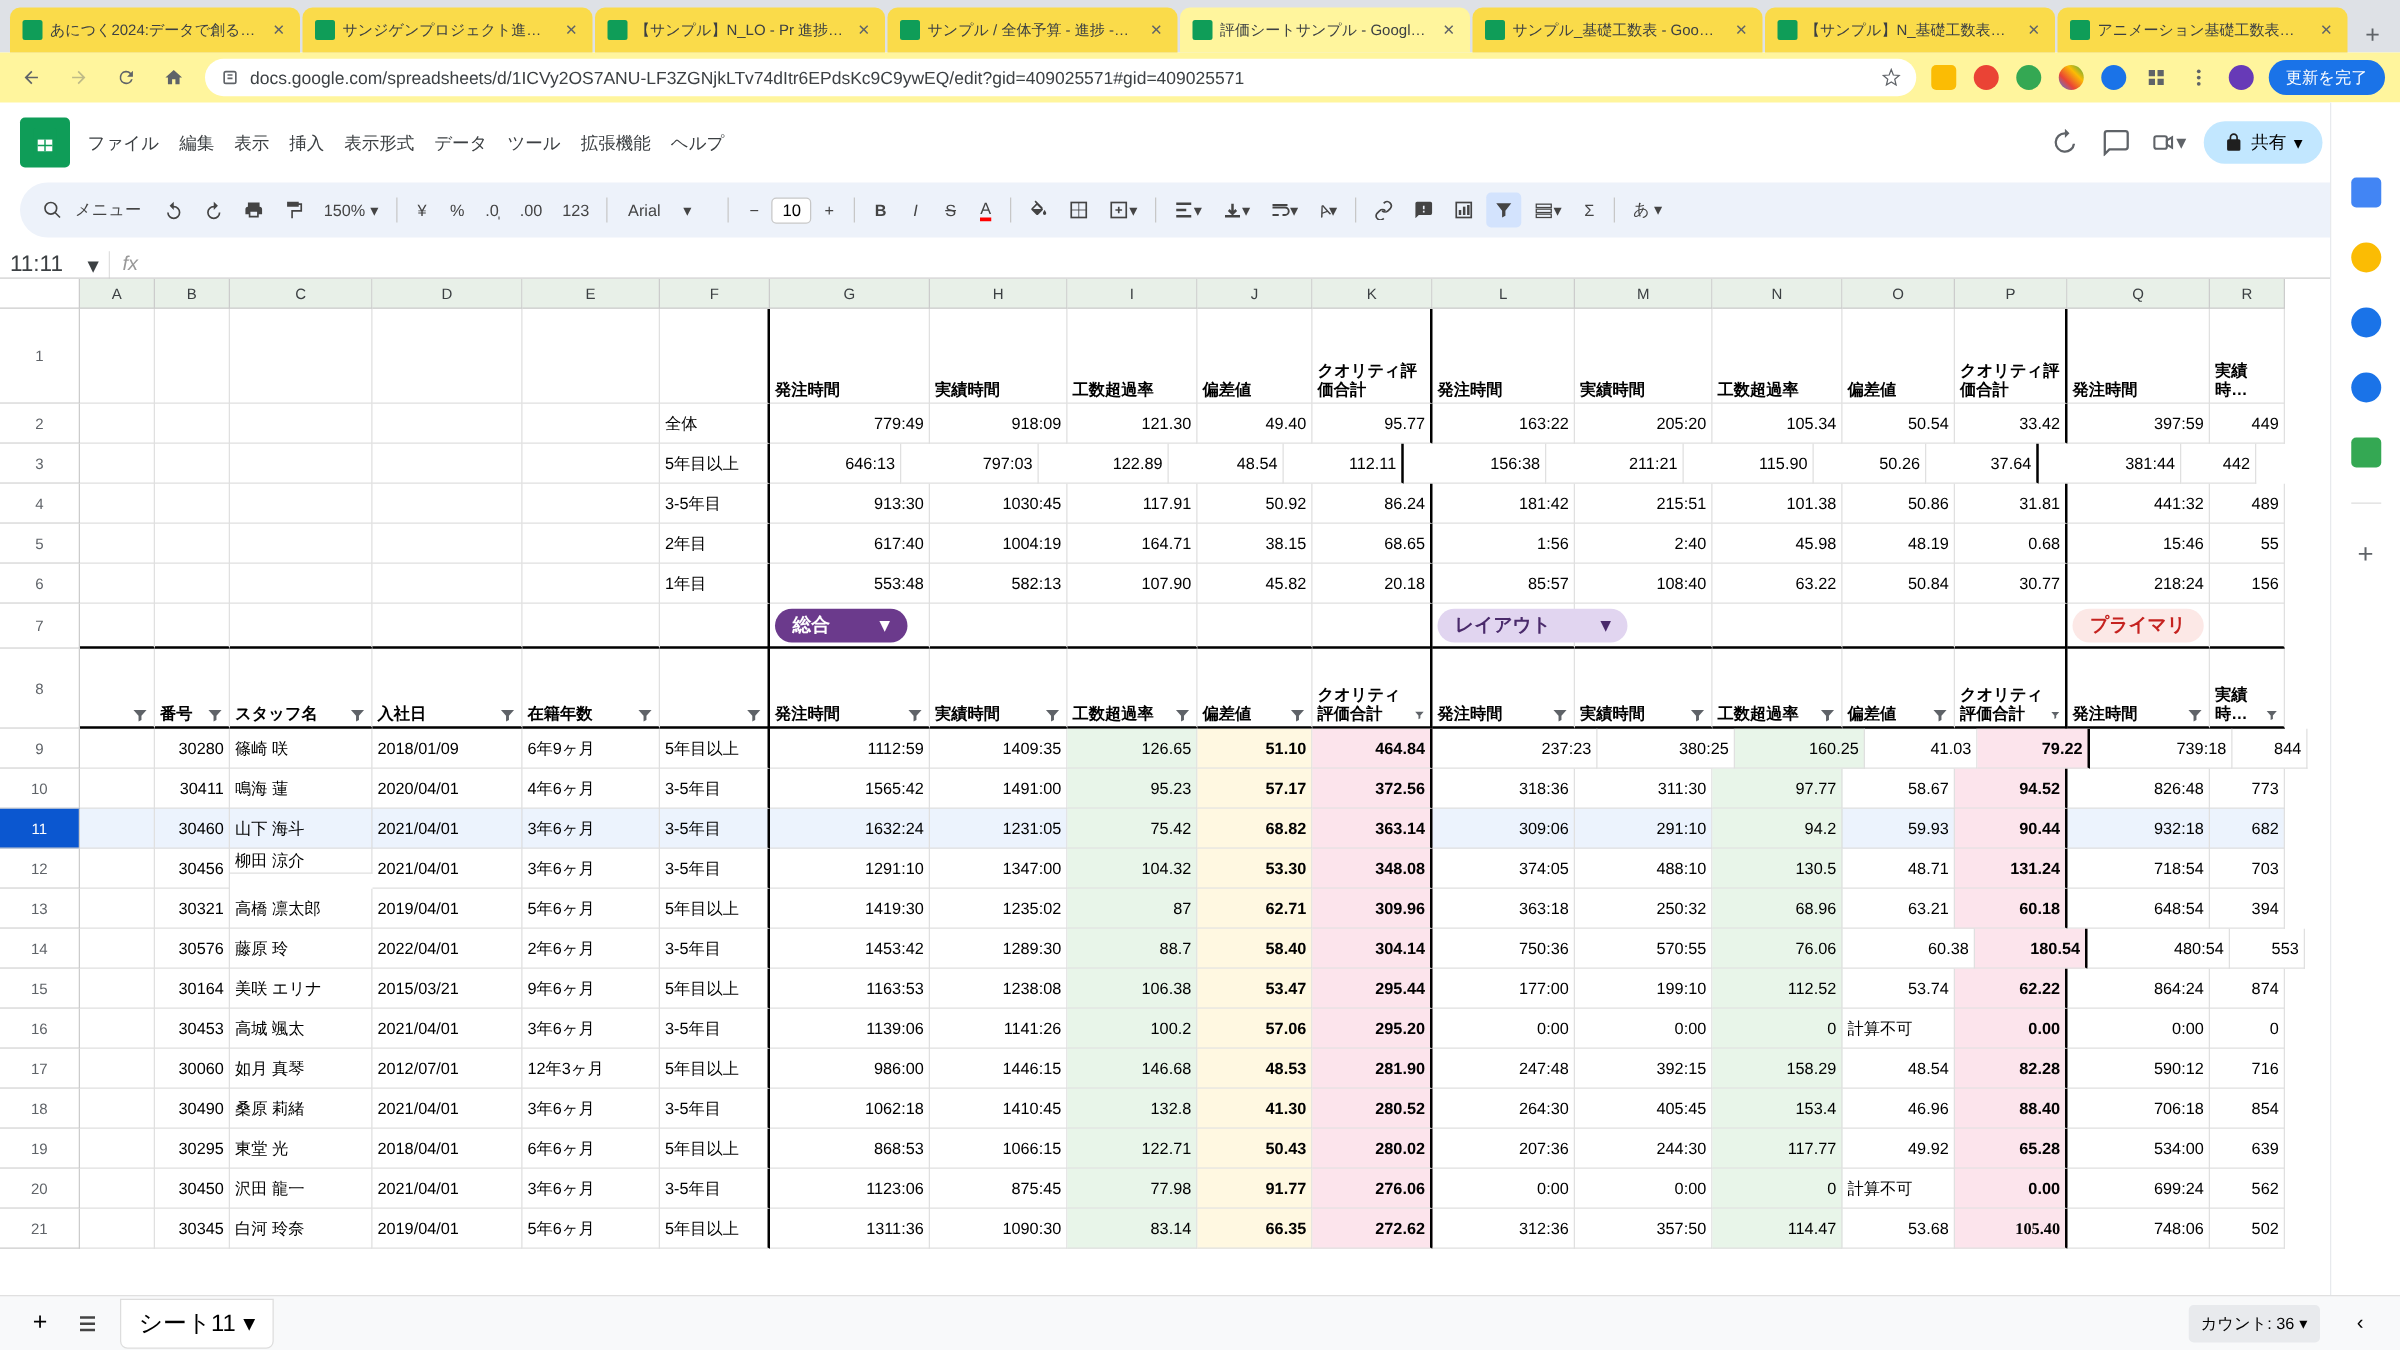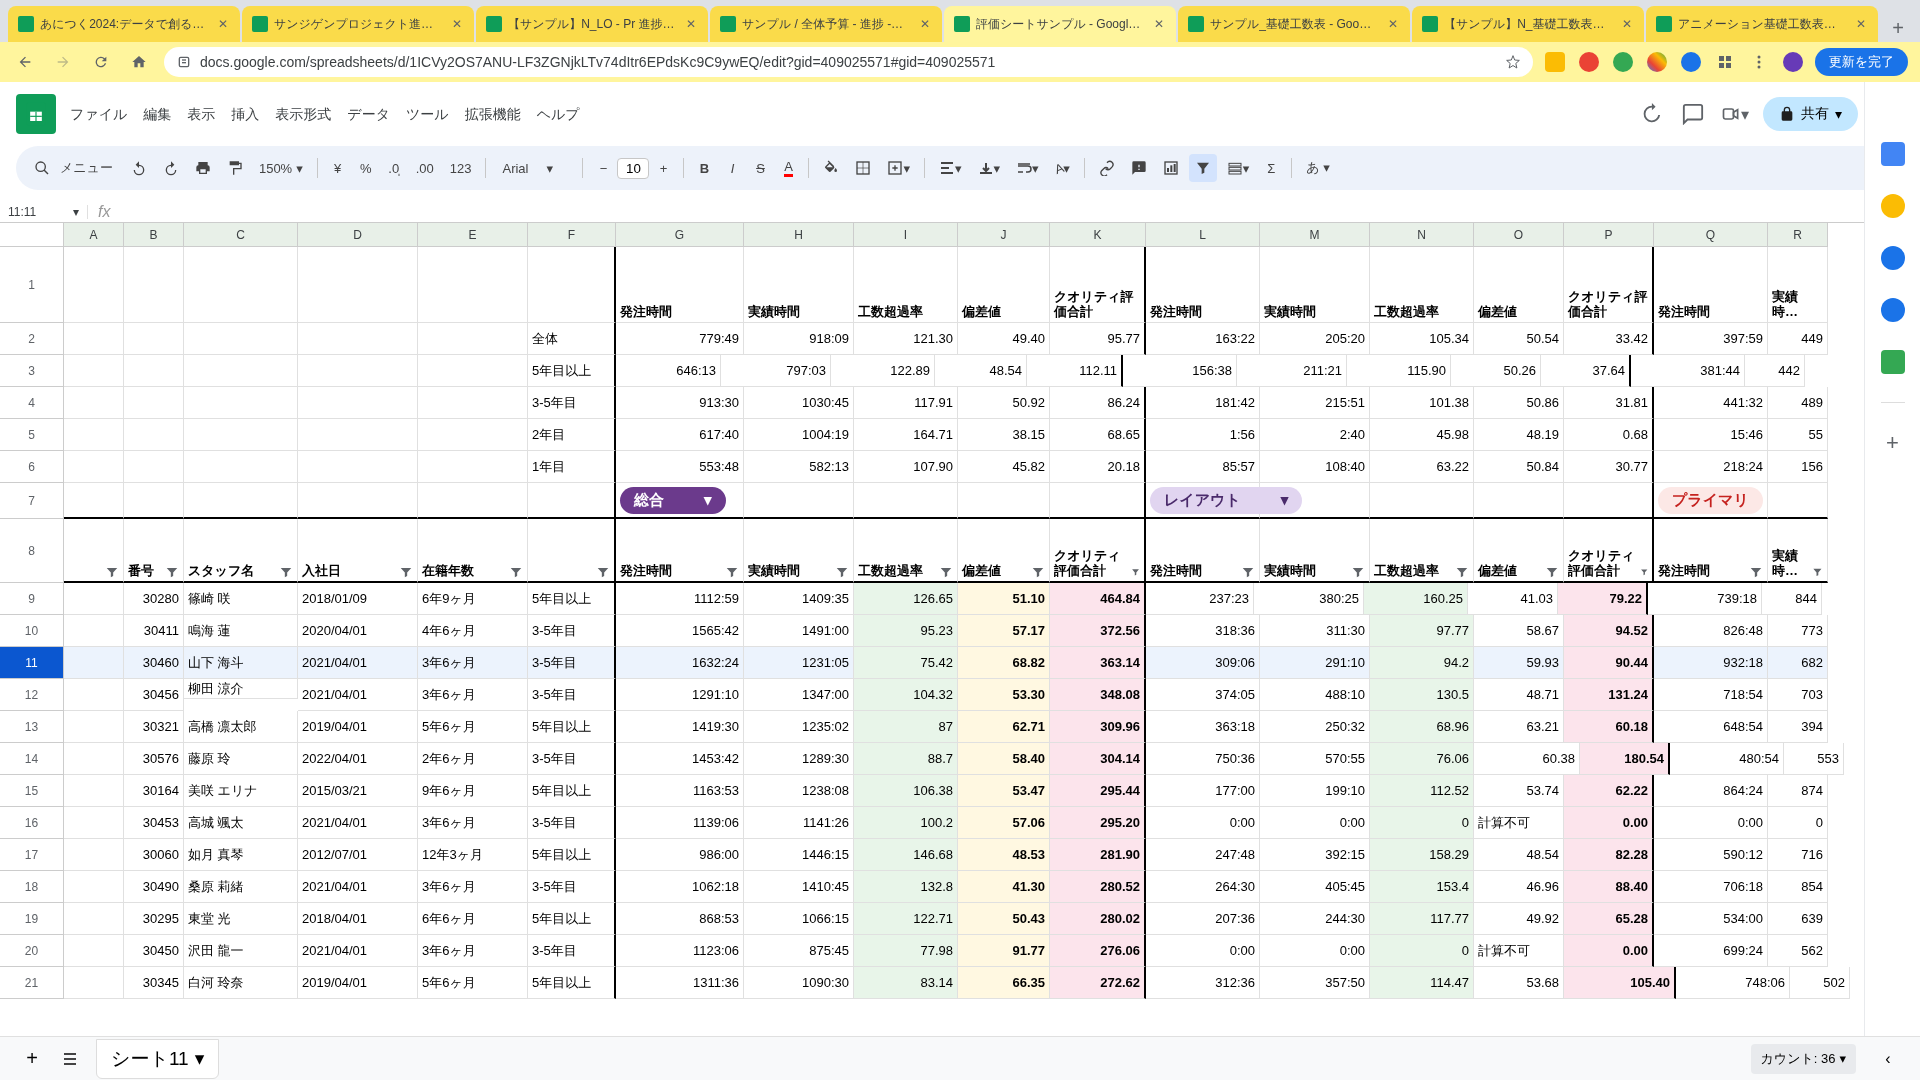--- a/index.html
+++ b/index.html
@@ -38,21 +38,21 @@
 .toolbar { height: 44px; background: #edf2fa; border-radius: 24px; margin: 0 16px 8px; display: flex; align-items: center; padding: 0 12px; gap: 4px; font-size: 13px; color: #444; }
 .tb-btn { padding: 4px 6px; cursor: pointer; display:flex; align-items:center; justify-content:center; min-width: 24px; height: 28px; border-radius:4px; }
 .tb-sep { width: 1px; height: 20px; background: #c7c7c7; margin: 0 4px; }
 .zoom-box { padding: 0 6px; display:flex; align-items:center; gap:4px; }
 .font-select { padding: 0 8px; min-width: 80px; display:flex; align-items:center; gap:18px; }
 .font-size-box { display:flex; align-items:center; gap:2px; }
 .fs-input { width: 32px; border: 1px solid #c7c7c7; text-align: center; padding: 2px; border-radius:4px; }
 
 
 .formula-row { height: 28px; display: flex; align-items: center; border-bottom: 1px solid #e0e0e0; padding-right: 8px; }
-.name-box { width: 88px; border-right: 1px solid #e0e0e0; padding: 0 8px; font-size: 12px; color: #3c4043; display:flex; align-items:center; justify-content:space-between; }
+.name-box { width: 88px; border-right: 1px solid #e0e0e0; padding: 0 8px; font-size: 18px; color: #3c4043; display:flex; align-items:center; justify-content:space-between; }
 .fx-label { padding: 0 10px; color: #999; font-style: italic; }
 
 
 .grid-wrap { position: absolute; top: 222px; left: 0; right: 56px; bottom: 44px; overflow: hidden; border-top: 1px solid #ccc; }
 .col-headers { display: flex; height: 24px; background: #fff; position: sticky; top: 0; }
 .corner { width: 64px; background: #fff; border-right: 1px solid #ccc; border-bottom: 1px solid #ccc; }
 .col-h { border-right: 1px solid #ccc; border-bottom: 1px solid #ccc; background: #e8f0e8; text-align: center; font-size: 12px; color: #3c4043; line-height: 24px; flex-shrink: 0; }
 .grid-body { overflow: auto; height: calc(100% - 24px); }
 .row { display: flex; }
 .row-h { width: 64px; background: #fff; border-right: 1px solid #ccc; border-bottom: 1px solid #ccc; text-align: center; font-size: 12px; color: #5f6368; flex-shrink: 0; display:flex; align-items:center; justify-content:center; }
@@ -653,21 +653,21 @@
         <div class="cell r" style="width: 60px; height: 32px;">30280</div>
         <div class="cell" style="width: 114px; height: 32px;">篠崎 咲</div>
         <div class="cell" style="width: 120px; height: 32px;">2018/01/09</div>
         <div class="cell" style="width: 110px; height: 32px;">6年9ヶ月</div>
         <div class="cell thick-r" style="width: 88px; height: 32px;">5年目以上</div>
         <div class="cell r" style="width: 128px; height: 32px;">1112:59</div>
         <div class="cell r" style="width: 110px; height: 32px;">1409:35</div>
         <div class="cell r" style="width: 104px; height: 32px; background: rgb(232, 245, 233);">126.65</div>
         <div class="cell r b" style="width: 92px; height: 32px; background: rgb(255, 248, 225);">51.10</div>
         <div class="cell thick-r r b" style="width: 96px; height: 32px; background: rgb(252, 228, 236);">464.84</div>
-        <div class="cell r" style="width: 108px; height: 32px;">237:23</div>
+        <div class="cell r" style="width: 132px; height: 32px;">237:23</div>
         <div class="cell r" style="width: 110px; height: 32px;">380:25</div>
         <div class="cell r" style="width: 104px; height: 32px; background: rgb(232, 245, 233);">160.25</div>
         <div class="cell r" style="width: 90px; height: 32px;">41.03</div>
         <div class="cell thick-r r b" style="width: 90px; height: 32px; background: rgb(252, 228, 236);">79.22</div>
         <div class="cell r" style="width: 114px; height: 32px;">739:18</div>
         <div class="cell r" style="width: 60px; height: 32px;">844</div>
       </div>
       <div class="row">
         <div class="row-h" style="height: 32px;">10</div>
         <div class="cell" style="width: 60px; height: 32px;"></div>
@@ -909,21 +909,21 @@
         <div class="cell thick-r" style="width: 88px; height: 32px;">5年目以上</div>
         <div class="cell r" style="width: 128px; height: 32px;">1311:36</div>
         <div class="cell r" style="width: 110px; height: 32px;">1090:30</div>
         <div class="cell r" style="width: 104px; height: 32px; background: rgb(232, 245, 233);">83.14</div>
         <div class="cell r b" style="width: 92px; height: 32px; background: rgb(255, 248, 225);">66.35</div>
         <div class="cell thick-r r b" style="width: 96px; height: 32px; background: rgb(252, 228, 236);">272.62</div>
         <div class="cell r" style="width: 114px; height: 32px;">312:36</div>
         <div class="cell r" style="width: 110px; height: 32px;">357:50</div>
         <div class="cell r" style="width: 104px; height: 32px; background: rgb(232, 245, 233);">114.47</div>
         <div class="cell r" style="width: 90px; height: 32px;">53.68</div>
-        <div class="cell thick-r r b" style="width: 112px; height: 32px; background: rgb(252, 228, 236);">105.40</div>
+        <div class="cell thick-r r b" style="width: 90px; height: 32px; background: rgb(252, 228, 236); font-family: Liberation Serif, serif;">105.40</div>
         <div class="cell r" style="width: 114px; height: 32px;">748:06</div>
         <div class="cell r" style="width: 60px; height: 32px;">502</div>
       </div>
     </div>
 </div>
 
 <div class="side-panel">
   <div class="sp-icon" style="background:#4285f4"></div>
   <div class="sp-icon" style="background:#fbbc04;border-radius:50%"></div>
   <div class="sp-icon" style="background:#1a73e8;border-radius:50%"></div>

